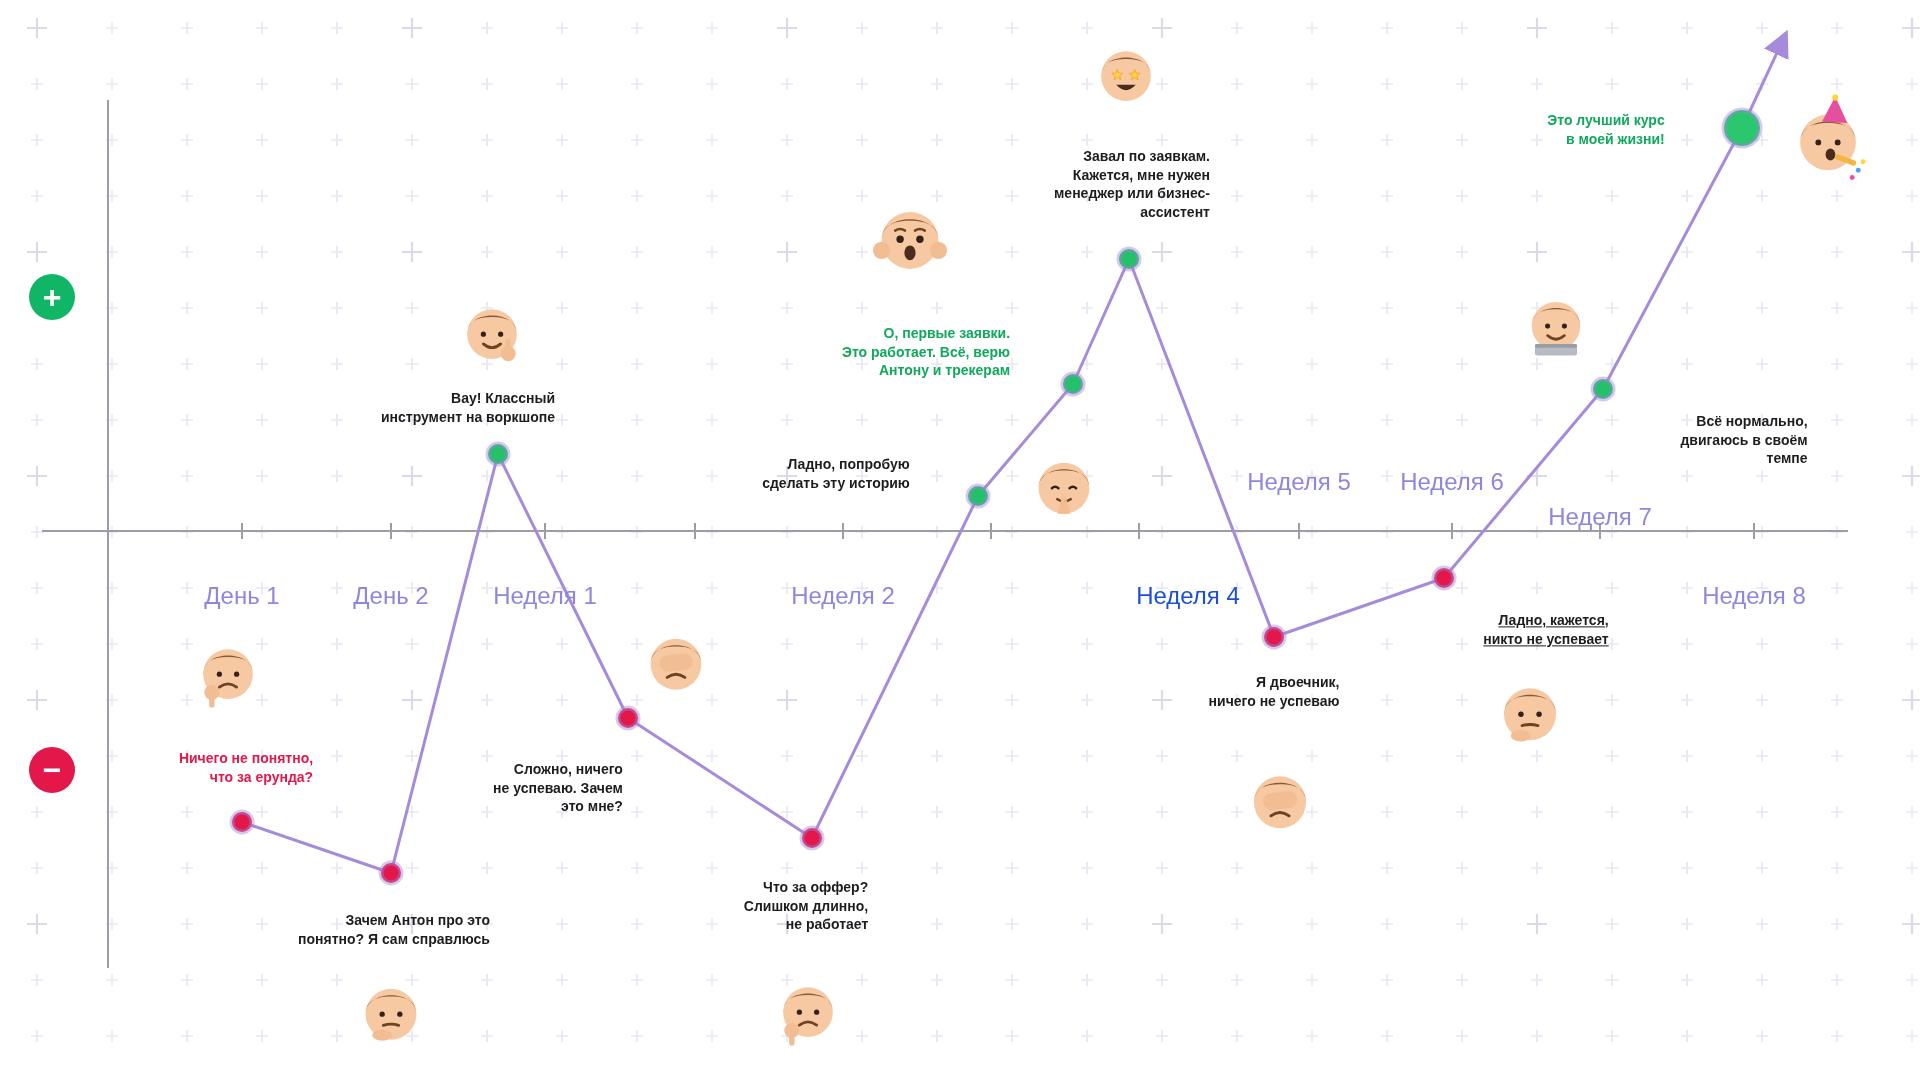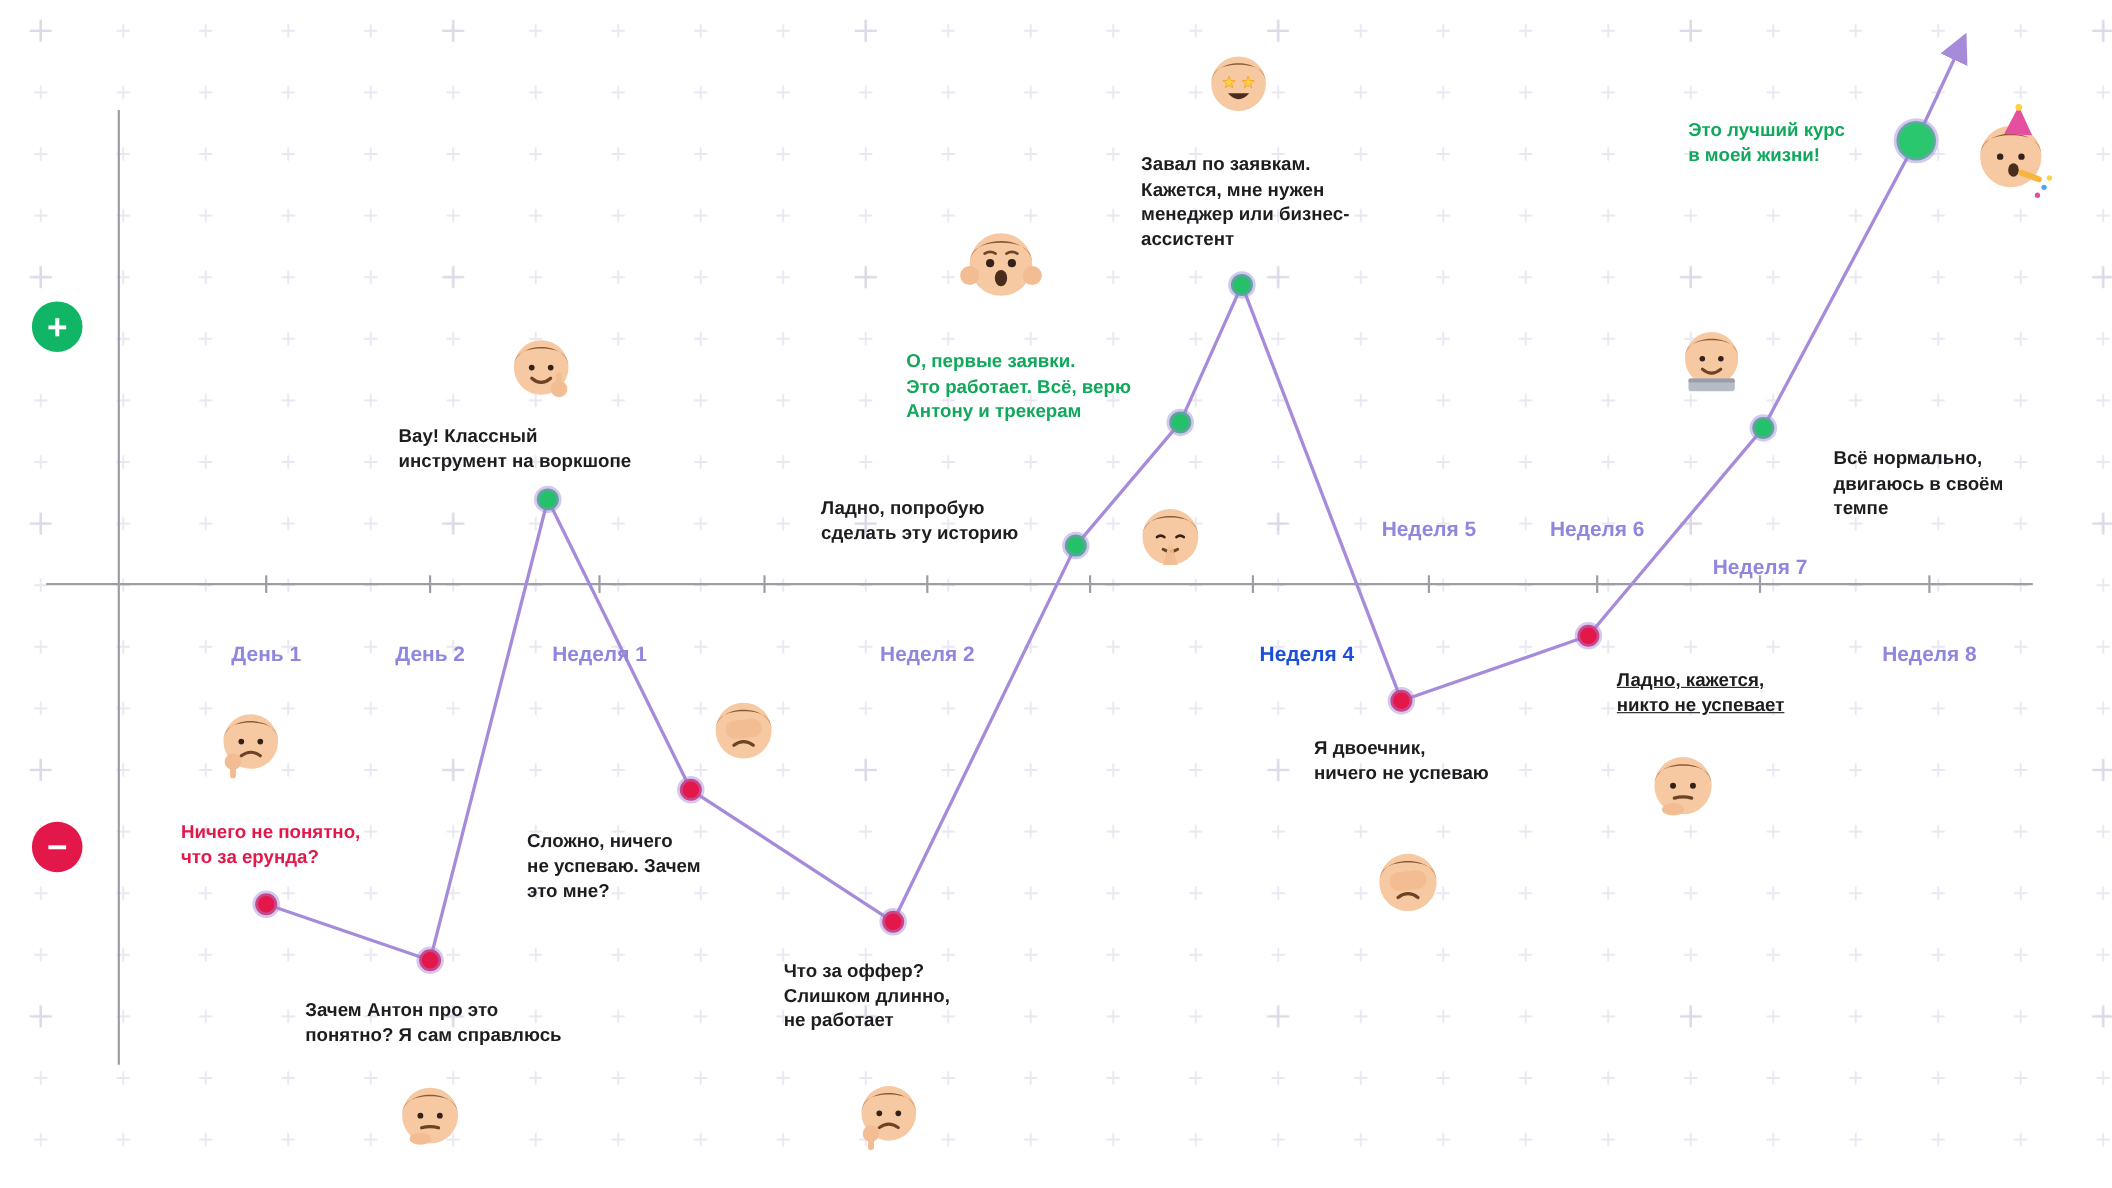--- a/index.html
+++ b/index.html
@@ -2,24 +2,24 @@
 <html><head>
 <meta charset="utf-8">
 <style>
   html,body{margin:0;padding:0;background:#fff;}
   .stage{position:relative;width:1920px;height:1080px;background:#ffffff;overflow:hidden;
          font-family:"Liberation Sans",sans-serif;}
   .stage svg.layer{position:absolute;left:0;top:0;}
   .badge{position:absolute;width:46px;height:46px;border-radius:50%;color:#fff;
          font-size:32px;font-weight:700;display:flex;align-items:center;justify-content:center;
          transform:translate(-50%,-50%);line-height:1;}
-  .tlabel{position:absolute;transform:translate(-50%,-50%);font-size:19px;font-weight:700;
+  .tlabel{position:absolute;transform:translate(-50%,-50%);font-size:24px;font-weight:400;
           white-space:nowrap;}
-  .plabel{position:absolute;transform:translate(-50%,-50%);font-size:17px;font-weight:700;
-          color:#1d1d1f;text-align:left;white-space:pre-line;line-height:1.33;}
+  .plabel{position:absolute;transform:translate(-50%,-50%);font-size:14px;font-weight:700;
+          color:#1d1d1f;text-align:right;white-space:pre-line;line-height:1.33;}
   .memoji{position:absolute;transform:translate(-50%,-50%);}
 </style>
 </head>
 <body>
 
 <div class="stage">
 
   <svg class="layer" width="1920" height="1080">
     <defs>
       <pattern id="p-small" width="75" height="56" patternUnits="userSpaceOnUse">
@@ -117,21 +117,21 @@
 не успеваю. Зачем
 это мне?</div>
       <div class="memoji" style="left: 676px; top: 662px; width: 84px; height: 84px;"><svg viewBox="0 0 76 76" width="100%" height="100%">
           <circle cx="38" cy="40" r="23" fill="#f7c9a2"></circle>
           <path d="M15 40 C15 17 61 17 61 40 C61 29 53 24 38 24 C23 24 15 29 15 40 Z" fill="#8a5a33"></path>
           <circle cx="30" cy="40" r="2.4" fill="#33211a"></circle>
           <circle cx="46" cy="40" r="2.4" fill="#33211a"></circle>
           <path d="M30 52 Q38 46 46 52" stroke="#6d4324" stroke-width="2.6" fill="none" stroke-linecap="round"></path>
           <rect x="23" y="31" width="30" height="15" rx="7.5" fill="#f2bd93" transform="rotate(-6 38 38)"></rect>
         </svg></div>
-      <div class="plabel" style="left: 788px; top: 906px; color: rgb(29, 29, 31);">Что за оффер?
+      <div class="plabel" style="left: 806px; top: 906px; color: rgb(29, 29, 31);">Что за оффер?
 Слишком длинно,
 не работает</div>
       <div class="memoji" style="left: 808px; top: 1010px; width: 82px; height: 82px;"><svg viewBox="0 0 76 76" width="100%" height="100%">
           <circle cx="38" cy="40" r="23" fill="#f7c9a2"></circle>
           <path d="M15 40 C15 17 61 17 61 40 C61 29 53 24 38 24 C23 24 15 29 15 40 Z" fill="#8a5a33"></path>
           <circle cx="30" cy="40" r="2.4" fill="#33211a"></circle>
           <circle cx="46" cy="40" r="2.4" fill="#33211a"></circle>
           <path d="M30 52 Q38 46 46 52" stroke="#6d4324" stroke-width="2.6" fill="none" stroke-linecap="round"></path>
           <circle cx="23" cy="57" r="7" fill="#f2bd93"></circle>
           <rect x="20.5" y="60" width="5" height="11" rx="2.5" fill="#f2bd93"></rect>

